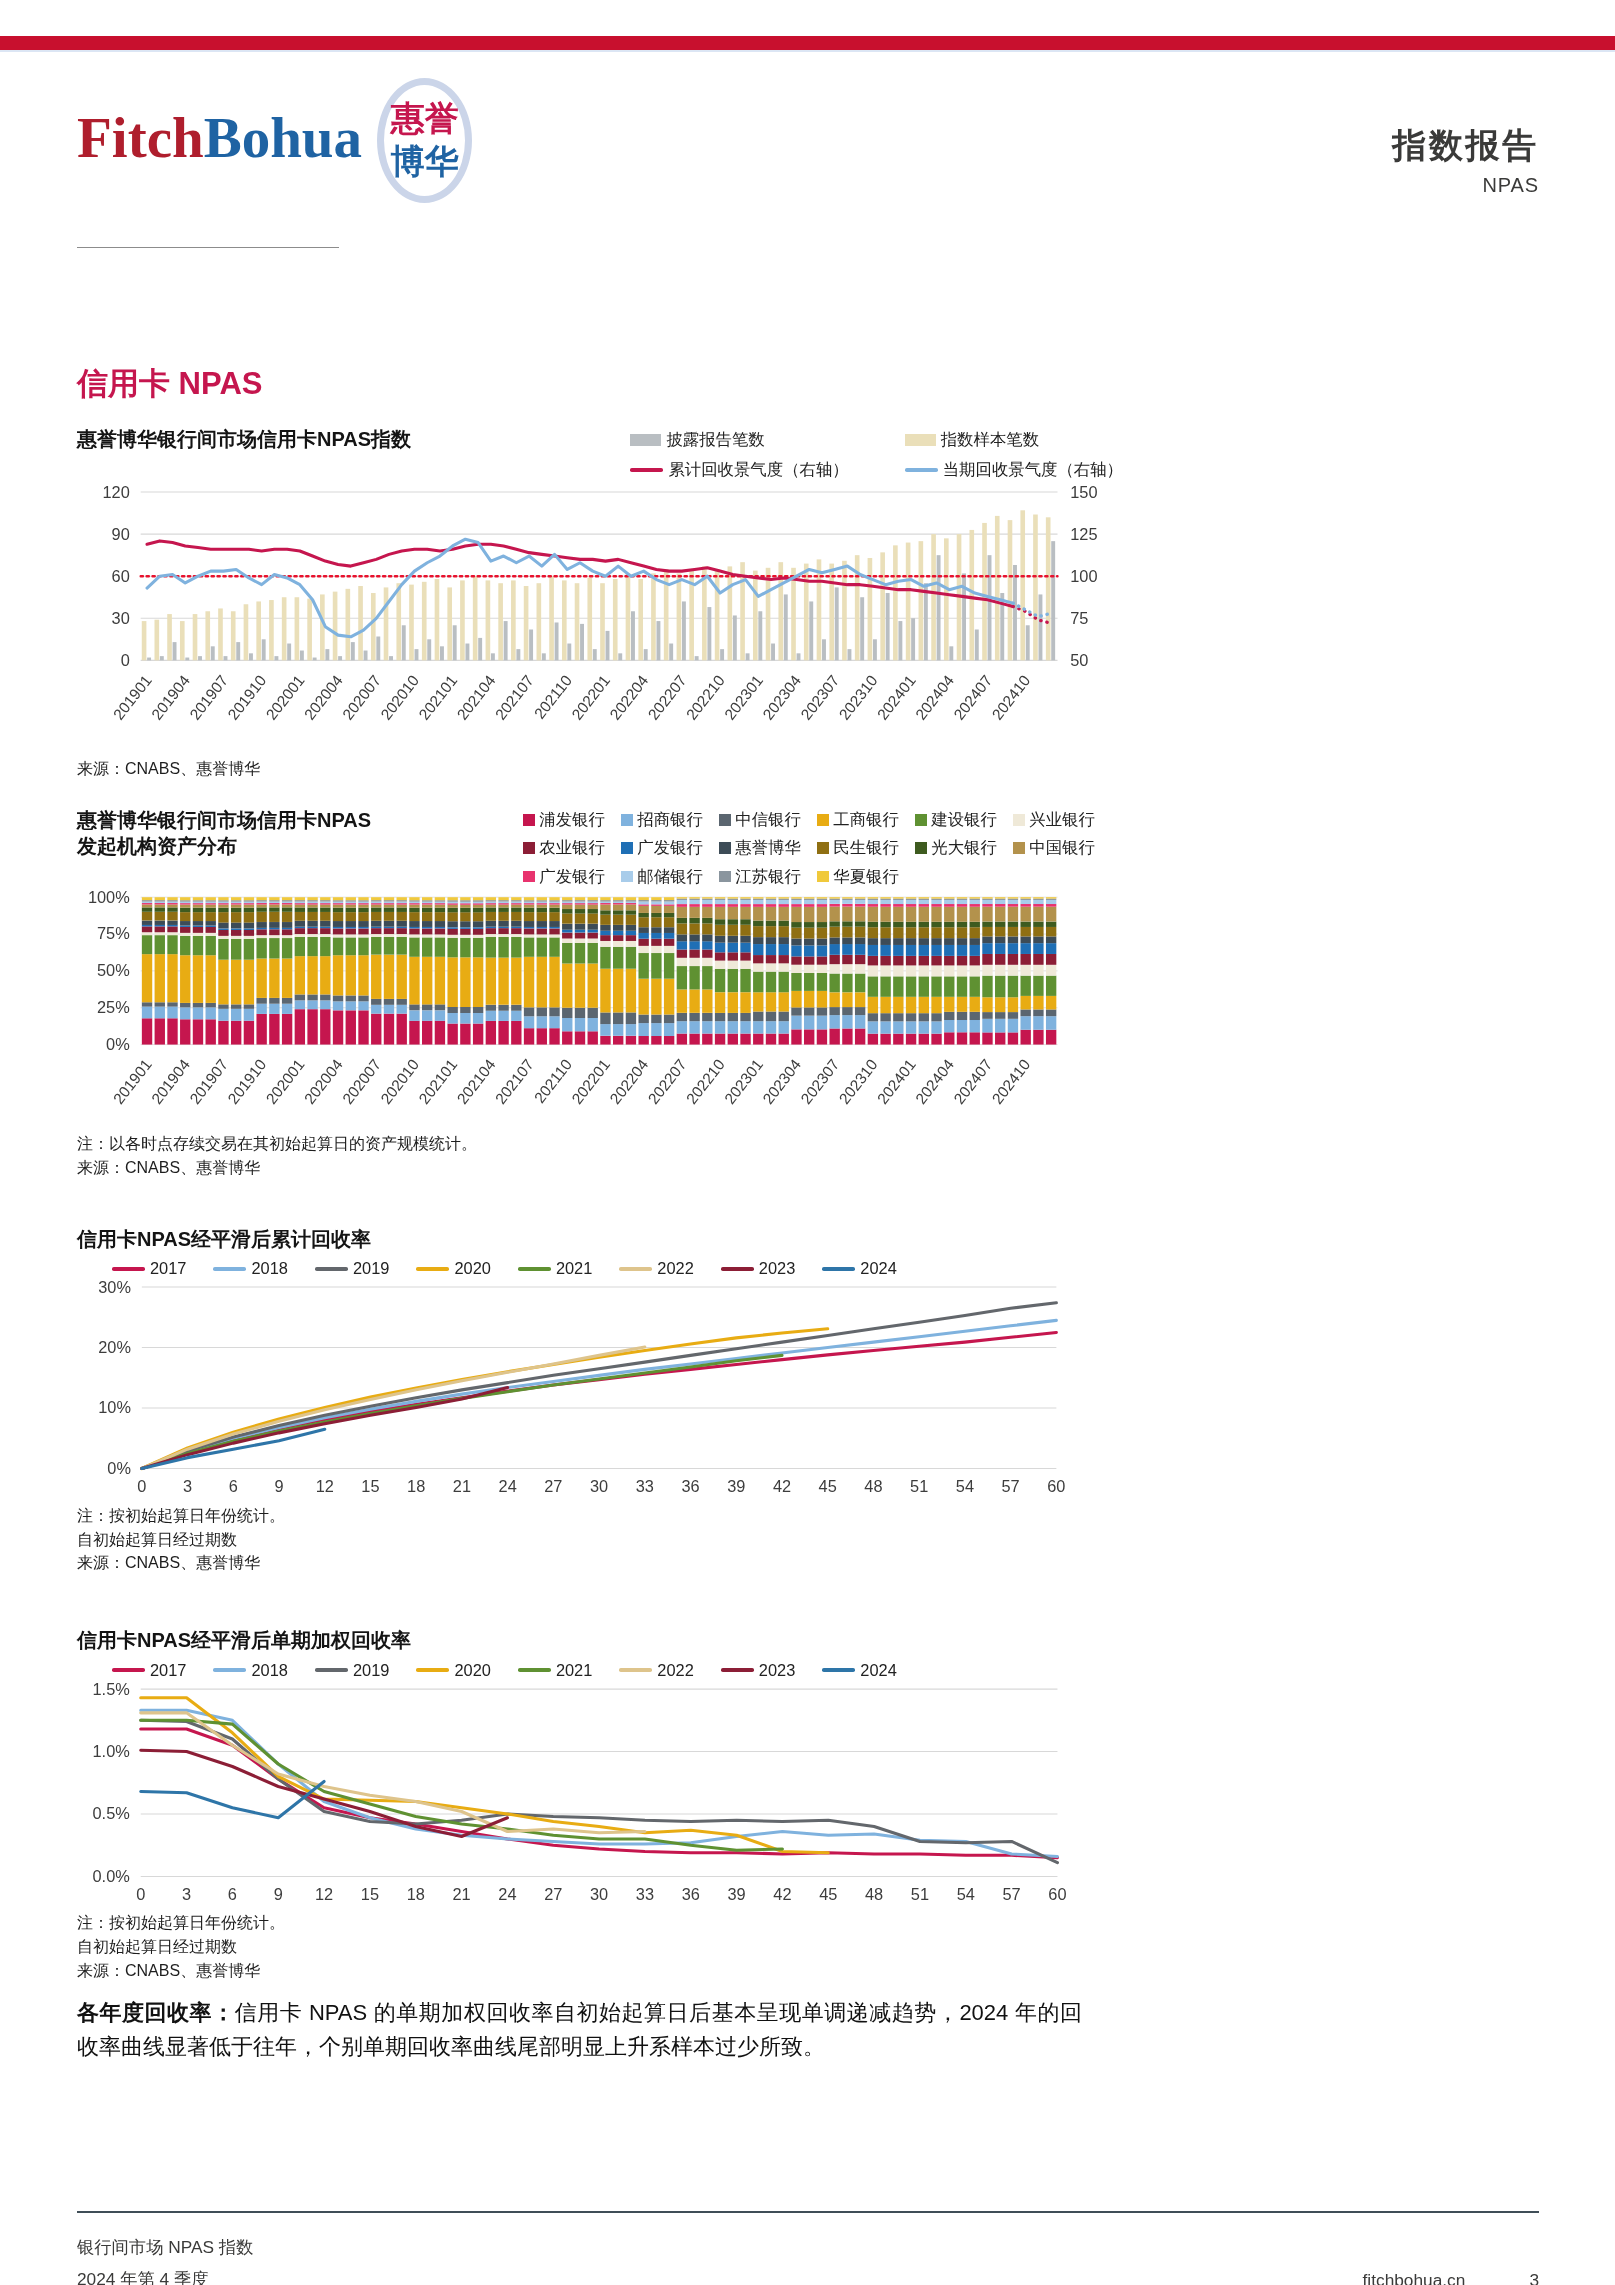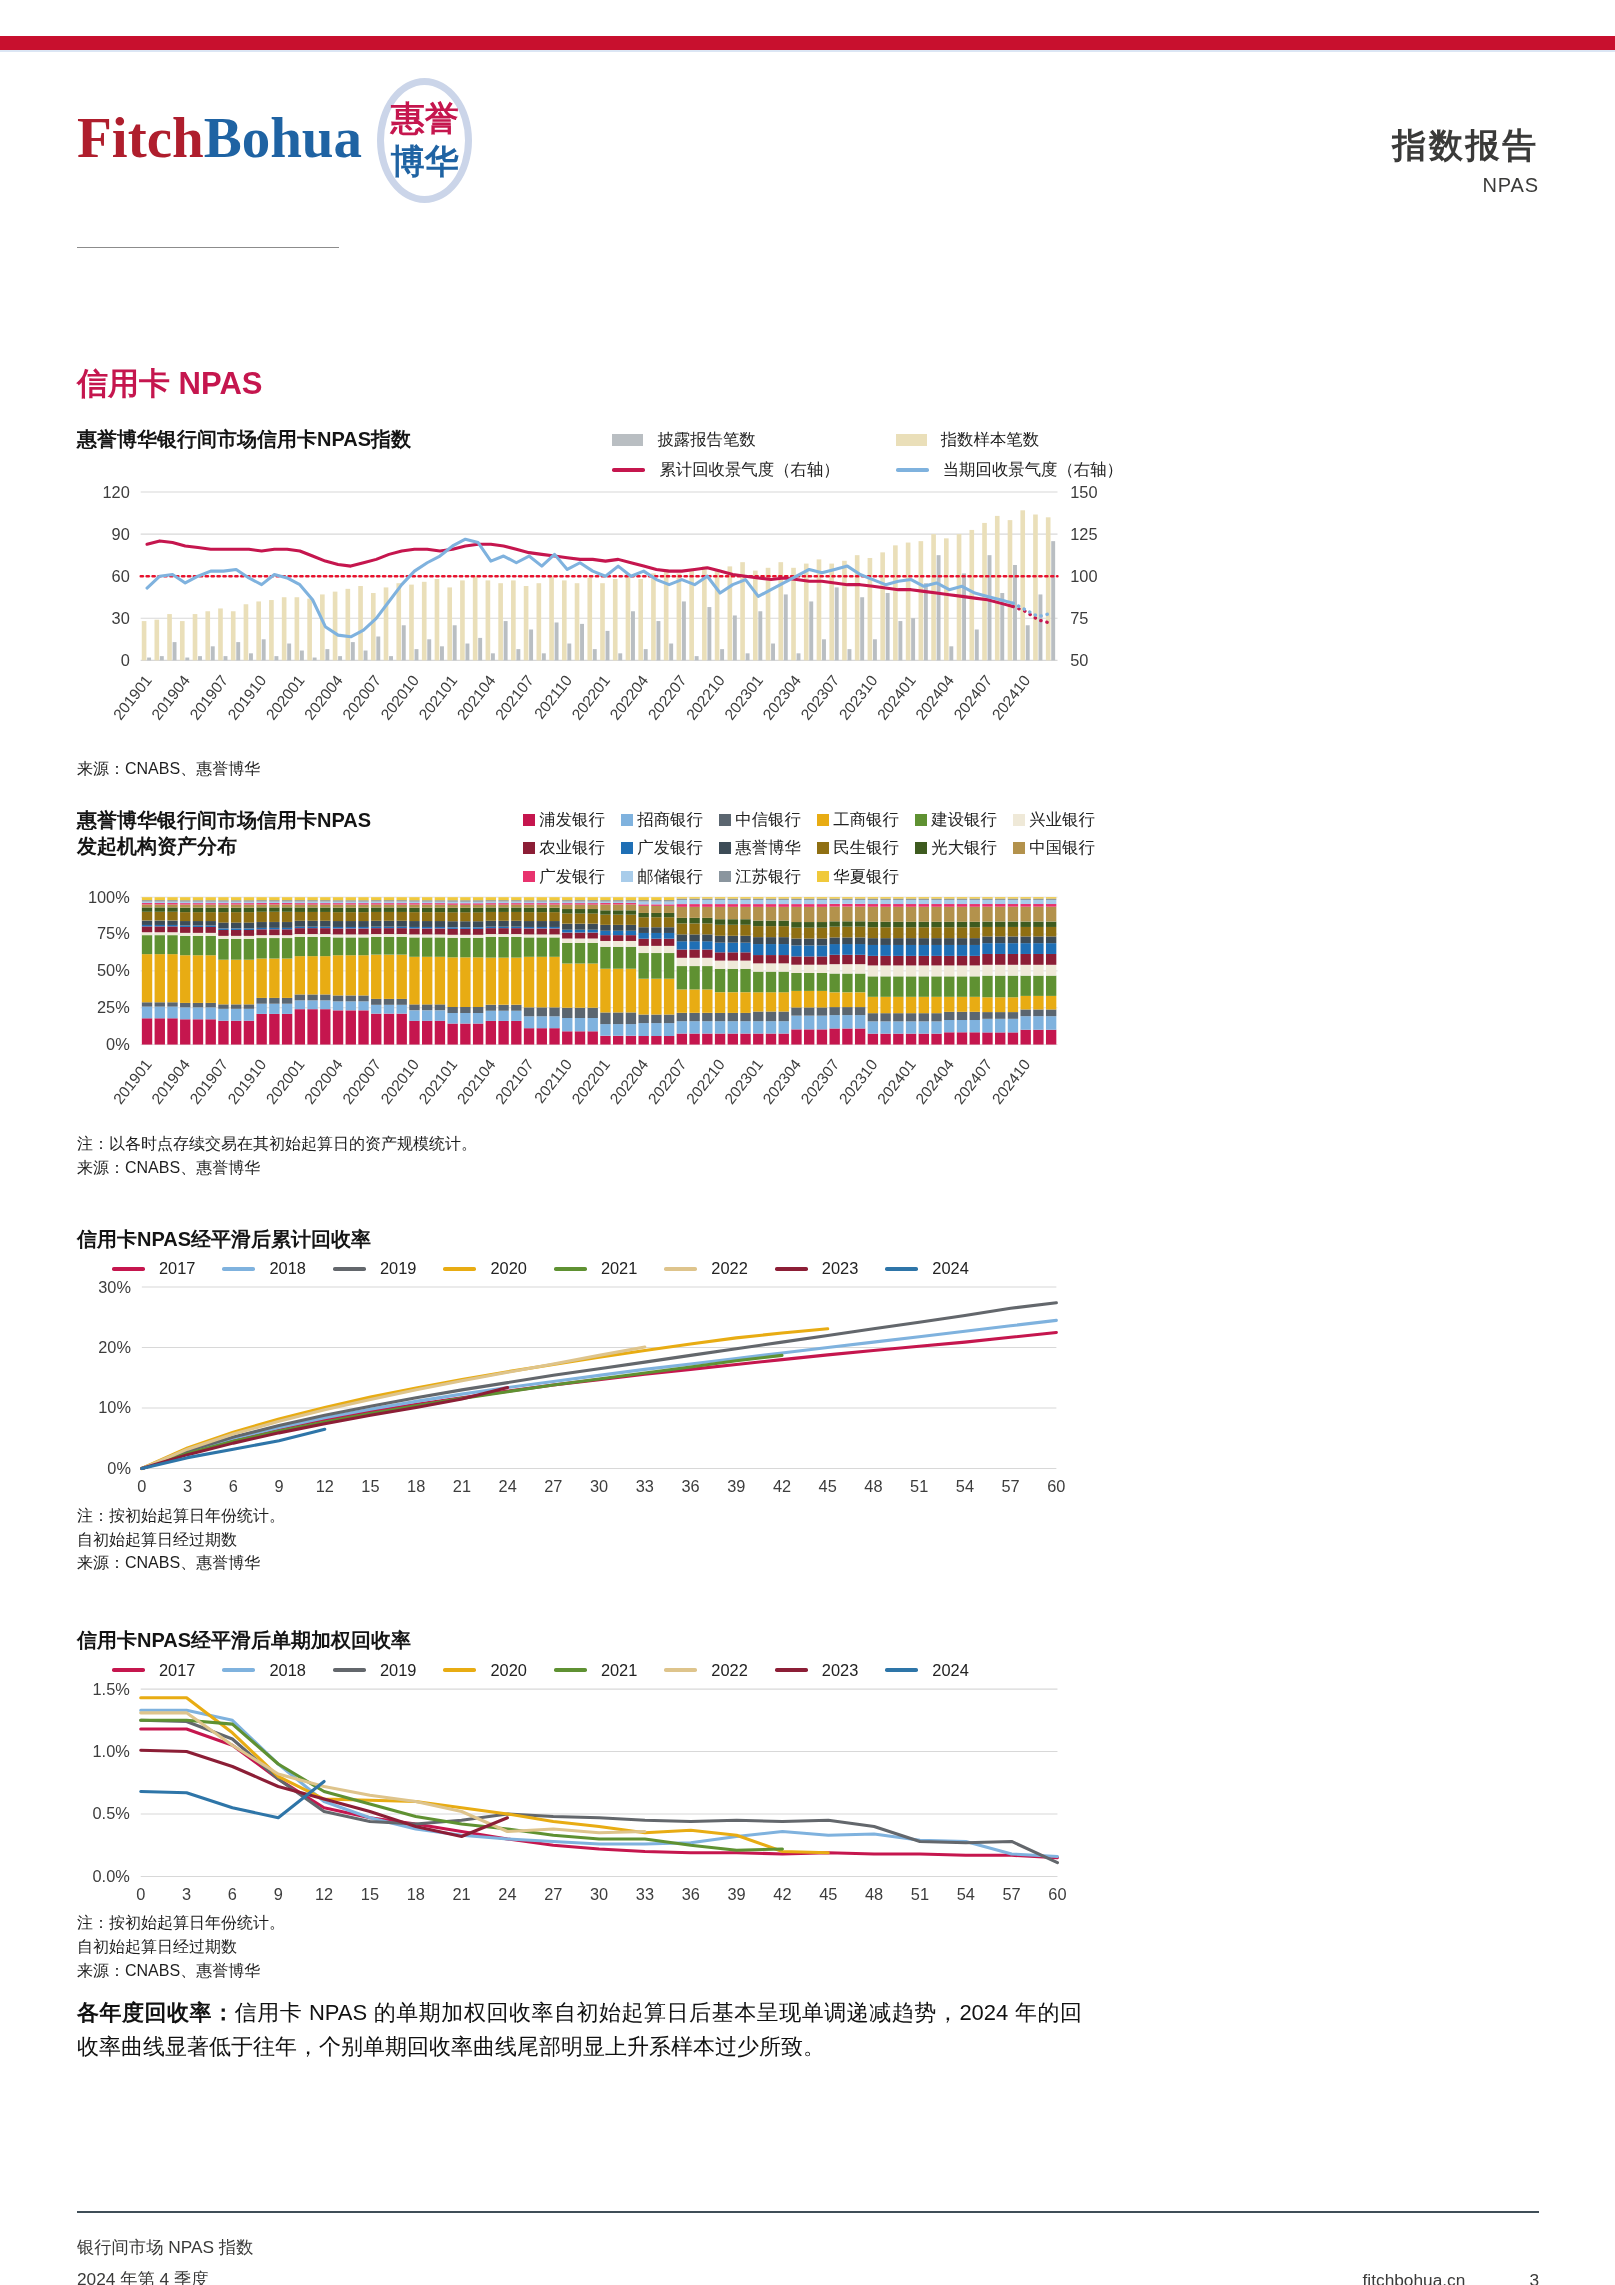--- a/index.html
+++ b/index.html
@@ -20,21 +20,21 @@
   .seal .red{color:#C5164E;}
   .seal .blue{color:#1F63A3;}
   .head-right{text-align:right;margin-top:45px;}
   .report-type{font-size:34px;font-weight:bold;color:#3A3A39;letter-spacing:2.7px;}
   .report-sub{font-size:20px;color:#3A3A39;margin-top:5.5px;letter-spacing:0.9px;}
   .logo-rule{width:262px;height:0;border-top:1.8px solid #8C8C8C;margin-top:31px;}
   .section-title{margin-top:115px;font-size:31px;font-weight:bold;color:#C5164E;}
   .chart-block{margin-top:14.5px;width:1046px;}
   .chart-head{display:flex;justify-content:space-between;align-items:flex-start;}
   .chart-title{font-size:20px;font-weight:bold;color:#141414;line-height:1.3;}
-  .legend-item{display:flex;align-items:center;gap:14px;font-size:16.4px;color:#222;white-space:nowrap;}
+  .legend-item{display:flex;align-items:center;gap:5px;font-size:16.4px;color:#222;white-space:nowrap;}
   .sw-bar{width:31px;height:11.8px;display:inline-block;}
   .sw-line{width:33px;height:4.1px;border-radius:1.8px;display:inline-block;}
   .sw-sq{width:11.8px;height:11.8px;display:inline-block;}
   #legend1{display:grid;grid-template-columns:auto auto;column-gap:56px;row-gap:8.2px;margin-top:3.6px;}
   #legend2{display:flex;flex-wrap:wrap;width:600px;column-gap:11px;row-gap:6.4px;margin-top:1.8px;}
   #legend2 .legend-item{width:87px;gap:4.5px;}
   .legend-row{display:flex;gap:27px;margin:7.3px 0 0 35px;}
   svg{display:block;}
   .note,.source{font-size:16px;color:#1e1e1e;margin-top:2.7px;}
   .note-row{display:flex;justify-content:space-between;width:991px;flex-direction:column;}

